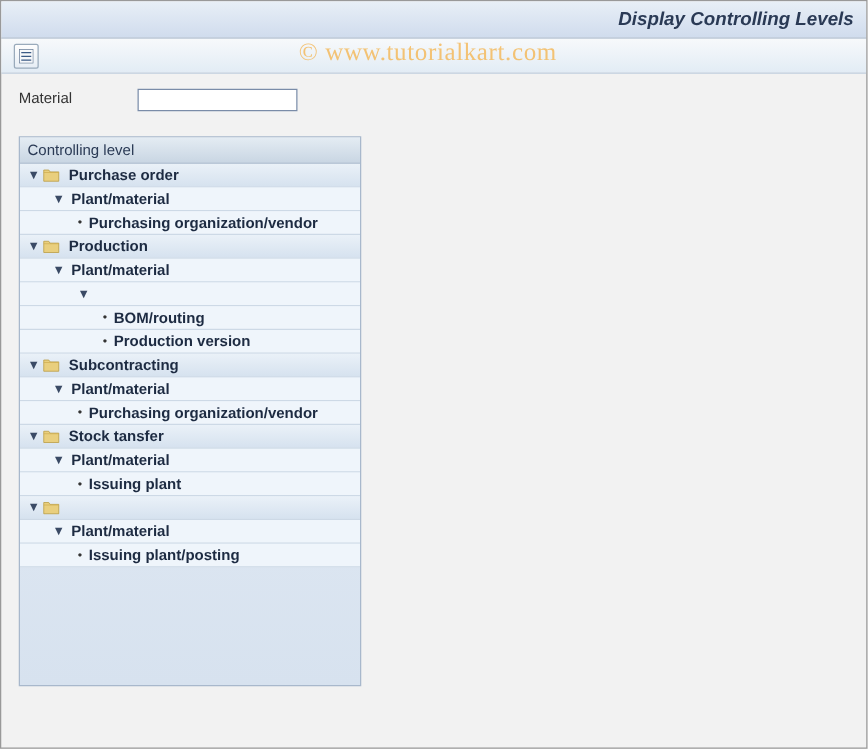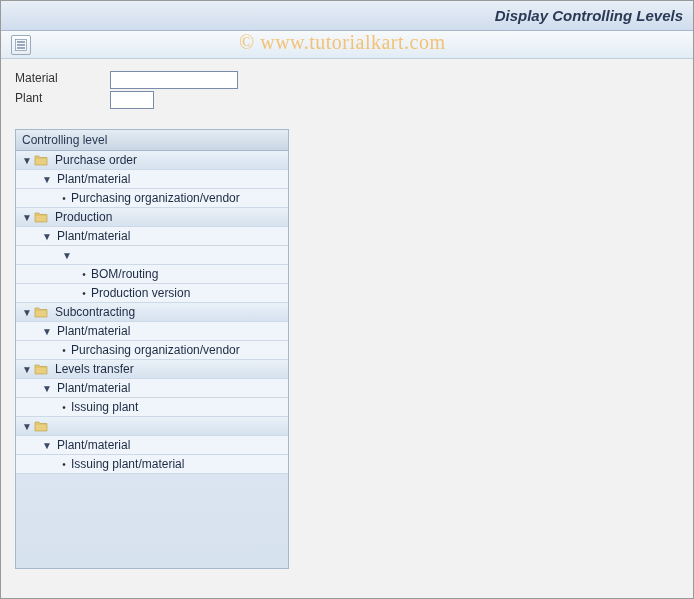--- a/index.html
+++ b/index.html
@@ -112,21 +112,21 @@
     }
     .folder-icon {
       margin-right: 4px;
       display:flex;
       align-items:center;
     }
     .pad1 { padding-left: 4px; }
     .pad2 { padding-left: 24px; }
     .pad3 { padding-left: 44px; }
     .pad4 { padding-left: 64px; }
-    .label { padding-left:3px; }
+    .label { padding-left:3px;font-weight:bold; }
     .watermark {
       position: absolute;
       top: 30px;
       left: 238px;
       color: rgba(244,178,72,0.75);
       font-size: 20px;
       font-family: Liberation Serif, serif;
       letter-spacing: 0.5px;
       pointer-events: none;
     }
@@ -149,24 +149,20 @@
       </svg>
     </span>
   </div>
 </div>
 
 <div class="form-area">
   <div class="form-row">
     <span class="form-label">Material</span>
     <input class="form-input material" value="" style="">
   </div>
-  <div class="form-row">
-    <span class="form-label">Plant</span>
-    <input class="form-input plant" value="" style="">
-  </div>
 </div>
 
 <div class="tree-container">
   <div class="tree-header">Controlling level</div>
   <div class="tree-body" id="tree-body">
       <div class="node folder">
         <span class="pad1"></span>
         <span class="exp">▼</span>
         <span class="folder-icon">
           <svg width="14" height="12" viewBox="0 0 14 12">
@@ -239,21 +235,21 @@
       </div>
       <div class="node folder">
         <span class="pad1"></span>
         <span class="exp">▼</span>
         <span class="folder-icon">
           <svg width="14" height="12" viewBox="0 0 14 12">
             <path d="M1 2 h4 l1 1.5 h7 v7.5 h-12 z" fill="#e9cf7e" stroke="#b89a3e" stroke-width="0.6"></path>
             <path d="M1 4 h12" stroke="#cfae50" stroke-width="0.6"></path>
           </svg>
         </span>
-        <span class="label">Levels transfer</span>
+        <span class="label">Stock tansfer</span>
       </div>
       <div class="node light">
         <span class="pad2"></span>
         <span class="exp">▼</span>
         <span class="label">Plant/material</span>
       </div>
       <div class="node light">
         <span class="pad3"></span>
         <span class="bullet">•</span>
         <span class="label">Issuing plant</span>
@@ -269,18 +265,18 @@
         </span>
       </div>
       <div class="node light">
         <span class="pad2"></span>
         <span class="exp">▼</span>
         <span class="label">Plant/material</span>
       </div>
       <div class="node light">
         <span class="pad3"></span>
         <span class="bullet">•</span>
-        <span class="label">Issuing plant/material</span>
+        <span class="label">Issuing plant/posting</span>
       </div>
     </div>
 </div>
 
 <div class="watermark">© www.tutorialkart.com</div>
 
 </body></html>

